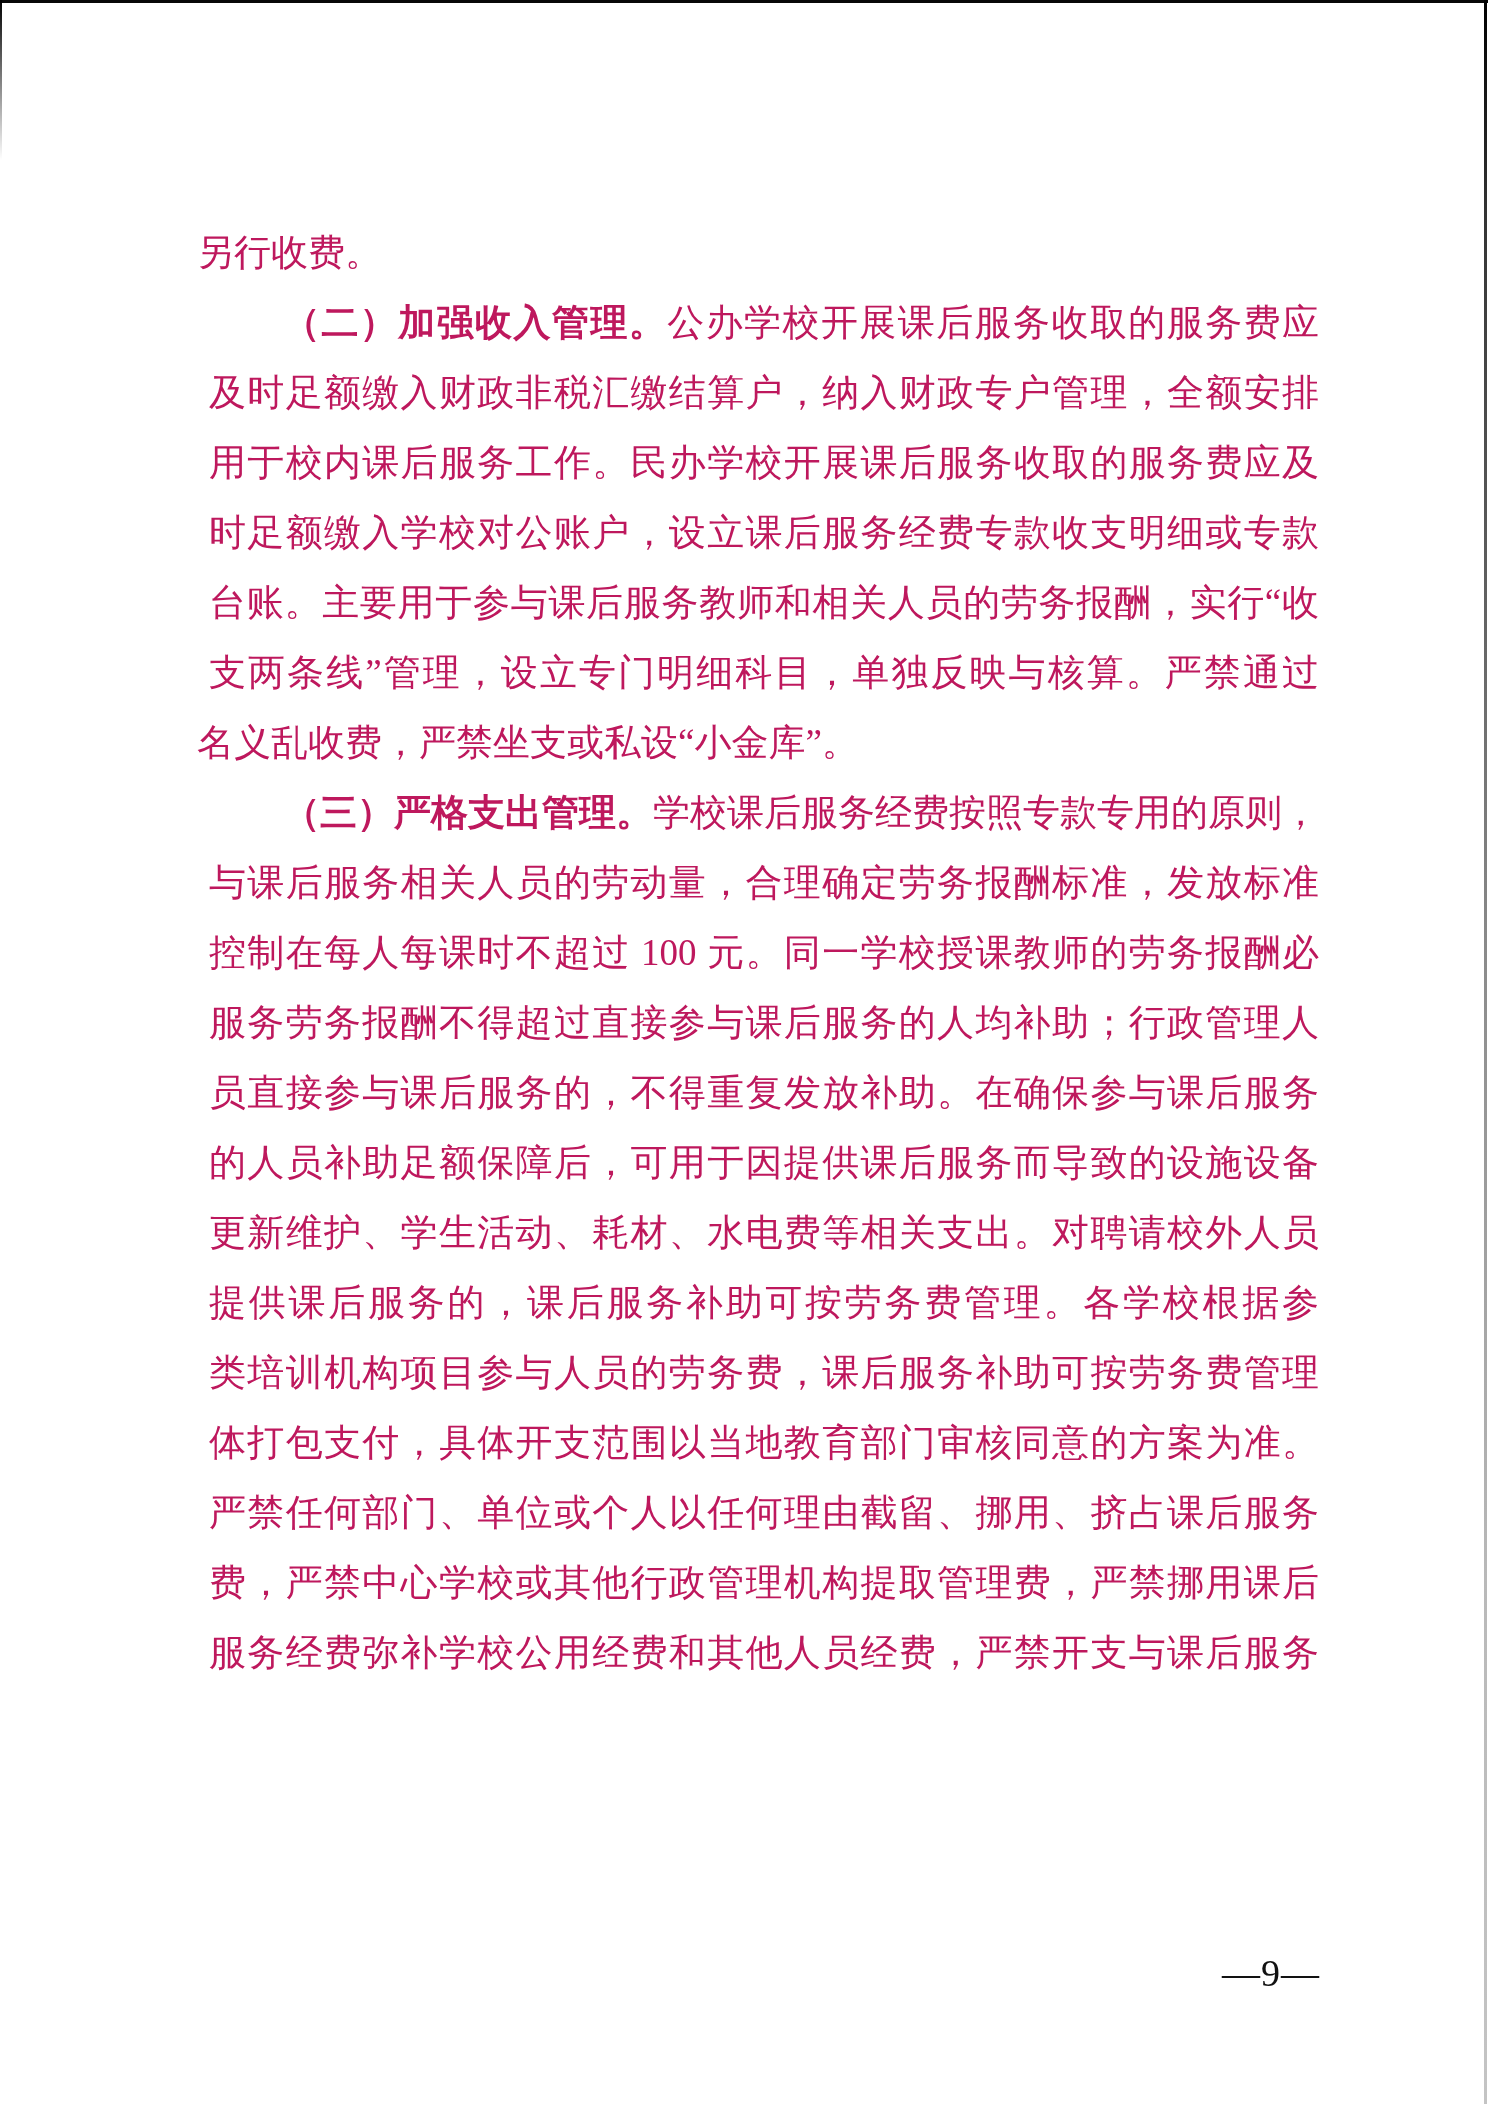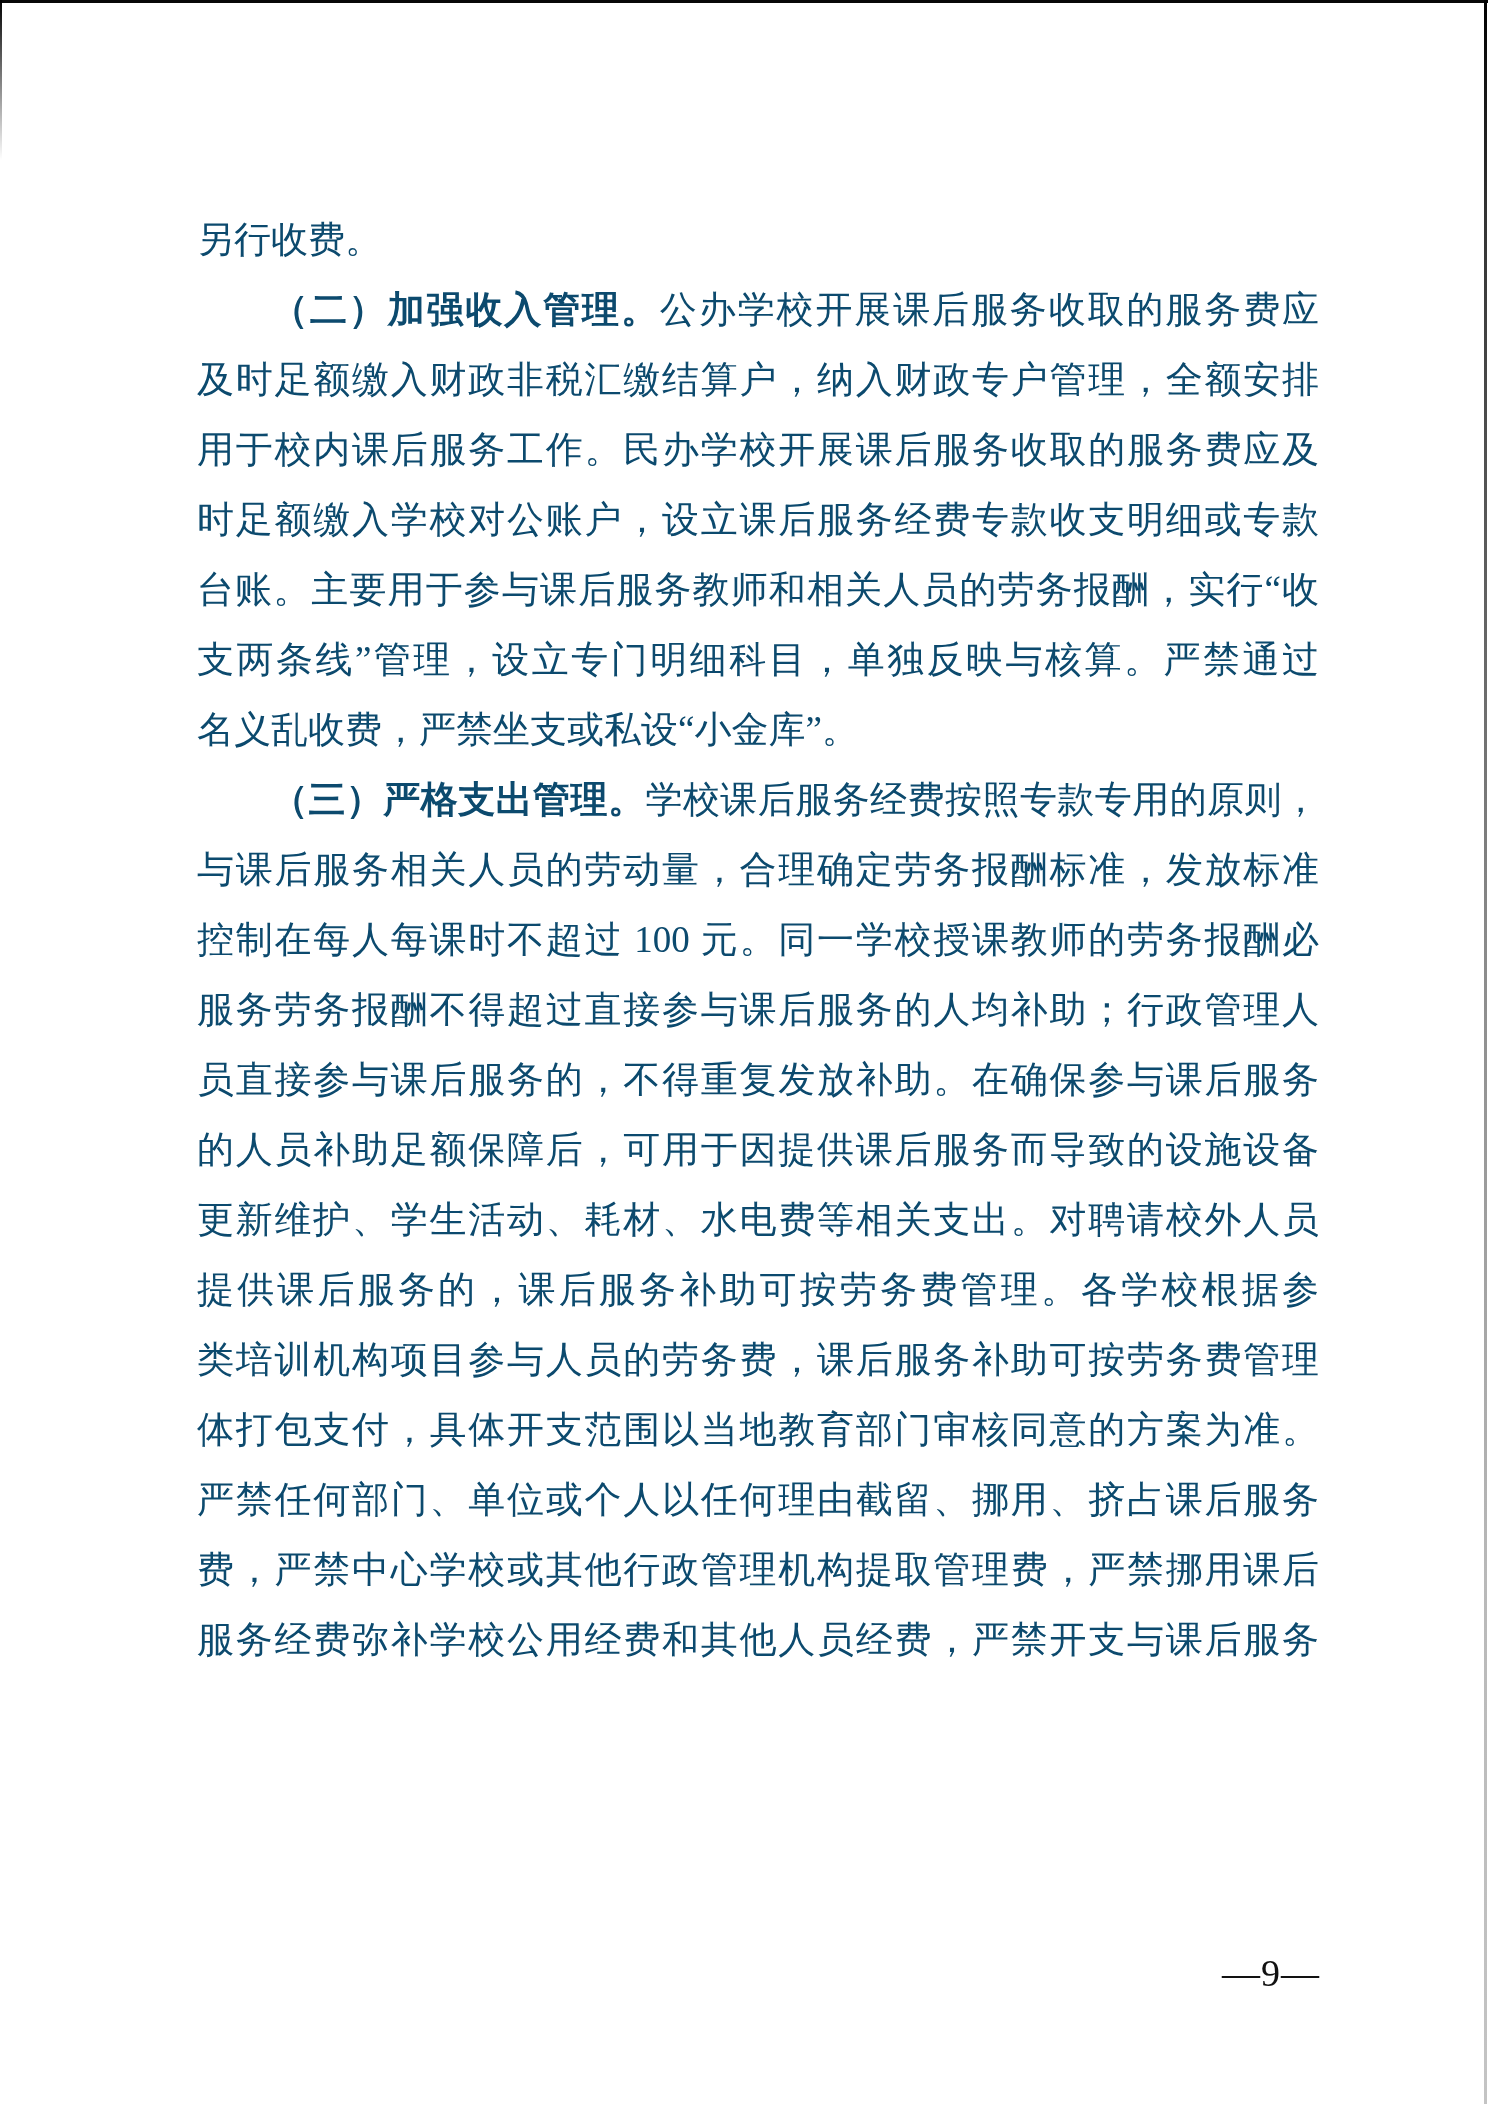--- a/index.html
+++ b/index.html
@@ -20,28 +20,28 @@
     position:absolute;left:1484px;top:0;width:3px;height:2104px;
     background:linear-gradient(#000 0%,#333 10%,#8a8a8a 45%,#b9b9b9 75%,#c4c4c4 100%);
   }
   .left-edge{
     position:absolute;left:0;top:0;width:2px;height:160px;
     background:linear-gradient(#000 0%,rgba(0,0,0,0) 100%);
   }
   
   .doc-body{
     position:absolute;
-    left:197px;top:205px;
+    left:197px;top:218px;
     width:1122px;
     font-size:37px;
     line-height:70px;
-    color:#0c4a6e;
+    color:#be185d;
   }
   .line{height:70px;overflow:visible;}
-  .j{text-align:justify;text-align-last:justify;}
+  .j{text-align:justify;text-align-last:justify;margin-left:12px;}
   .l{text-align:left;text-align-last:left;}
   .ind{text-indent:74px;}
   .bold{font-weight:700;}
   .page-number{
     position:absolute;
     top:1952px;
     left:1222px;
     font-size:38px;
     line-height:42px;
     letter-spacing:1px;

